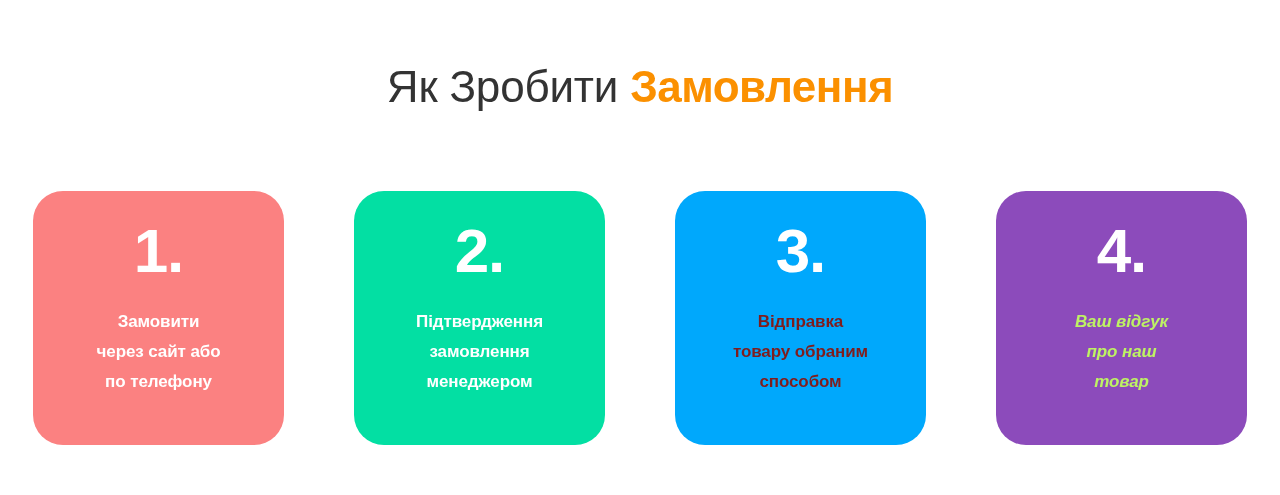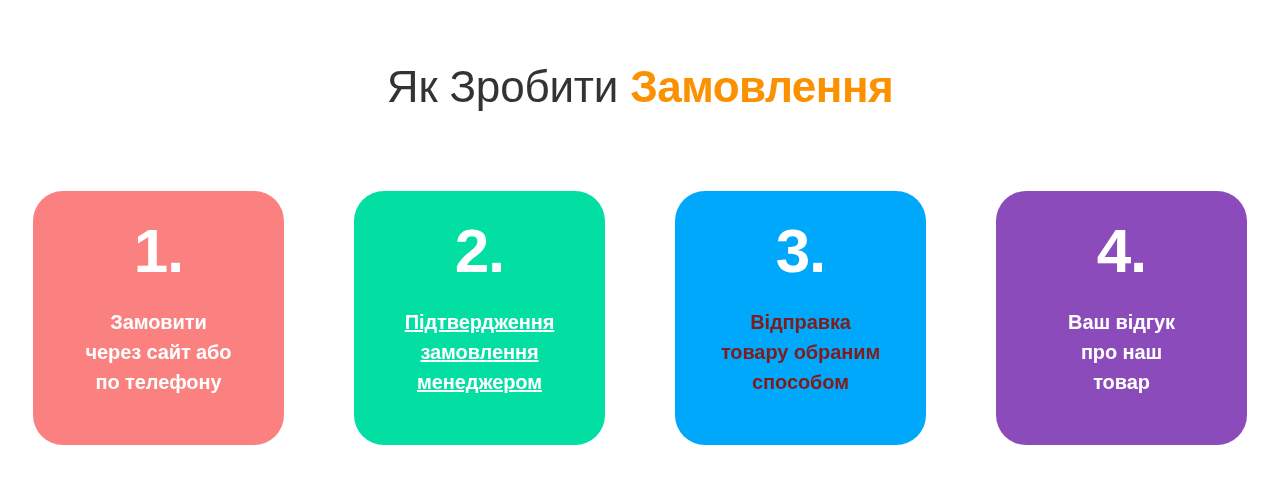--- a/index.html
+++ b/index.html
@@ -77,21 +77,21 @@
     font-size: 62px;
     line-height: 64px;
     font-weight: 700;
     letter-spacing: -1px;
     text-align: center;
   }
 
   .step-text {
     margin-top: 24px;
     color: #ffffff;
-    font-size: 20px;
+    font-size: 17px;
     line-height: 30px;
     font-weight: 700;
     text-align: center;
     letter-spacing: -0.1px;
     padding: 0 10px;
     white-space: pre-line;
   }
 </style>
 </head>
 <body style="background: rgb(255, 255, 255);">
@@ -106,33 +106,33 @@
 
     <div class="step-card" style="background: rgb(251, 129, 129);">
       <div class="step-number" style="color: rgb(255, 255, 255);">1.</div>
       <div class="step-text" style="color: rgb(255, 255, 255);">Замовити
 через сайт або
 по телефону</div>
     </div>
 
     <div class="step-card" style="background: rgb(3, 223, 163);">
       <div class="step-number" style="color: rgb(255, 255, 255);">2.</div>
-      <div class="step-text" style="color: rgb(255, 255, 255); text-decoration: underline;">Підтвердження
+      <div class="step-text" style="color: rgb(255, 255, 255);">Підтвердження
 замовлення
 менеджером</div>
     </div>
 
     <div class="step-card" style="background: rgb(0, 168, 252);">
       <div class="step-number" style="color: rgb(255, 255, 255);">3.</div>
       <div class="step-text" style="color: #7f1d1d;">Відправка
 товару обраним
 способом</div>
     </div>
 
     <div class="step-card" style="background: rgb(140, 75, 187);">
       <div class="step-number" style="color: rgb(255, 255, 255);">4.</div>
-      <div class="step-text" style="color: #ffffff;">Ваш відгук
+      <div class="step-text" style="color: #bef264; font-style: italic;">Ваш відгук
 про наш
 товар</div>
     </div>
 
   </div>
 </div>
 
 </body></html>

